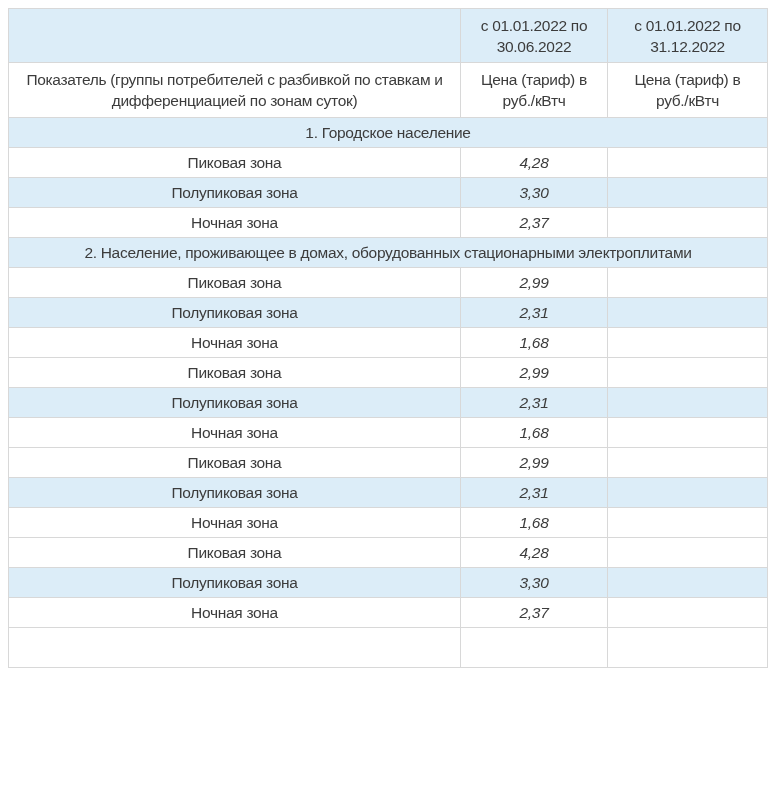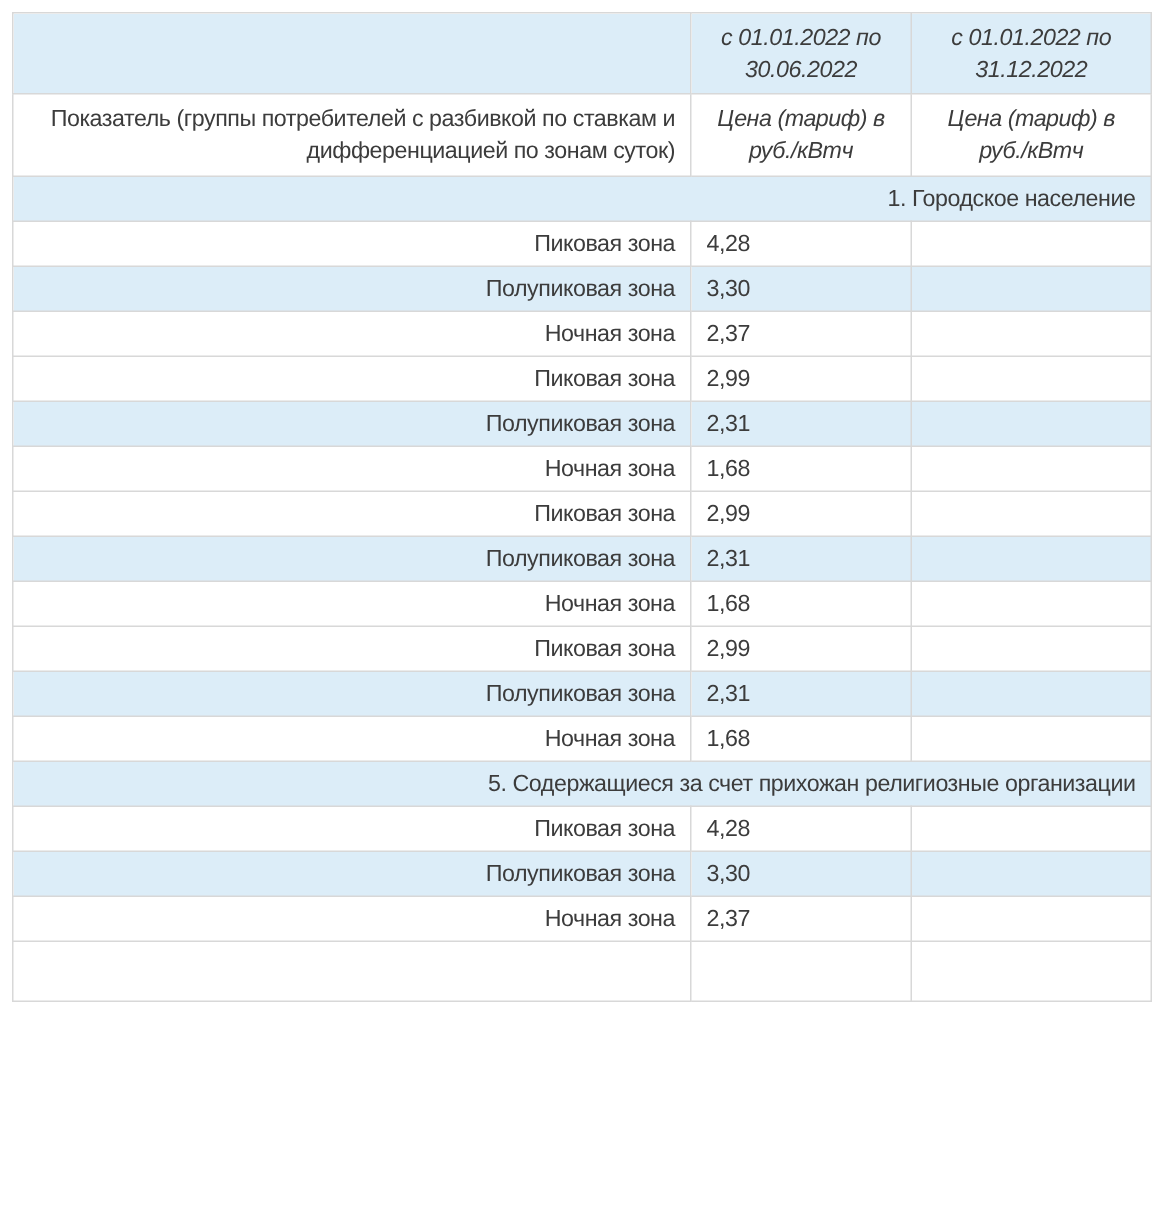--- a/index.html
+++ b/index.html
@@ -33,28 +33,29 @@
     line-height: 21px;
     vertical-align: middle;
     overflow: hidden;
   }
   tr.blue td { background: #dcedf8; }
   tr.header-row-1 { height: 54px; }
   tr.header-row-2 { height: 55px; }
   tr.section-row, tr.zone-row { height: 22px; }
   tr.clipped-row { height: 40px; }
   td.period, td.unit {
-    font-style: italic;
     text-align: center;
     margin-top: 39px;
   }
   td.num {
+    font-style: italic;
+    text-align: center;
   }
   td.zone-label, td.section-title, td.indicator {
-    text-align: right;
+    text-align: center;
   }
 </style>
 </head>
 <body>
 
 <div class="wrap">
   <table>
     <colgroup>
       <col class="c1">
       <col class="c2">
@@ -82,20 +83,23 @@
         </tr>
         <tr class="blue zone-row">
           <td class="zone-label">Полупиковая зона</td>
           <td class="num">3,30</td>
           <td class="num"></td>
         </tr>
         <tr class="zone-row">
           <td class="zone-label">Ночная зона</td>
           <td class="num">2,37</td>
           <td class="num"></td>
+        </tr>
+        <tr class="blue section-row">
+          <td class="section-title" colspan="3">2. Население, проживающее в домах, оборудованных стационарными электроплитами</td>
         </tr>
         <tr class="zone-row">
           <td class="zone-label">Пиковая зона</td>
           <td class="num">2,99</td>
           <td class="num"></td>
         </tr>
         <tr class="blue zone-row">
           <td class="zone-label">Полупиковая зона</td>
           <td class="num">2,31</td>
           <td class="num"></td>
@@ -128,23 +132,20 @@
         <tr class="blue zone-row">
           <td class="zone-label">Полупиковая зона</td>
           <td class="num">2,31</td>
           <td class="num"></td>
         </tr>
         <tr class="zone-row">
           <td class="zone-label">Ночная зона</td>
           <td class="num">1,68</td>
           <td class="num"></td>
         </tr>
-        <tr class="blue section-row">
-          <td class="section-title" colspan="3">5. Содержащиеся за счет прихожан религиозные организации</td>
-        </tr>
         <tr class="zone-row">
           <td class="zone-label">Пиковая зона</td>
           <td class="num">4,28</td>
           <td class="num"></td>
         </tr>
         <tr class="blue zone-row">
           <td class="zone-label">Полупиковая зона</td>
           <td class="num">3,30</td>
           <td class="num"></td>
         </tr>

